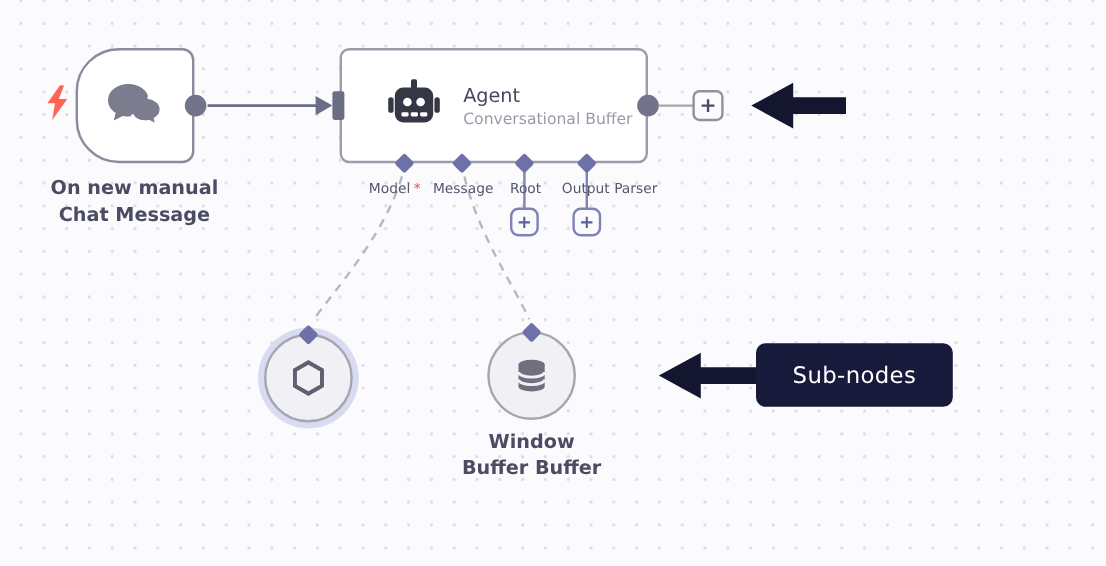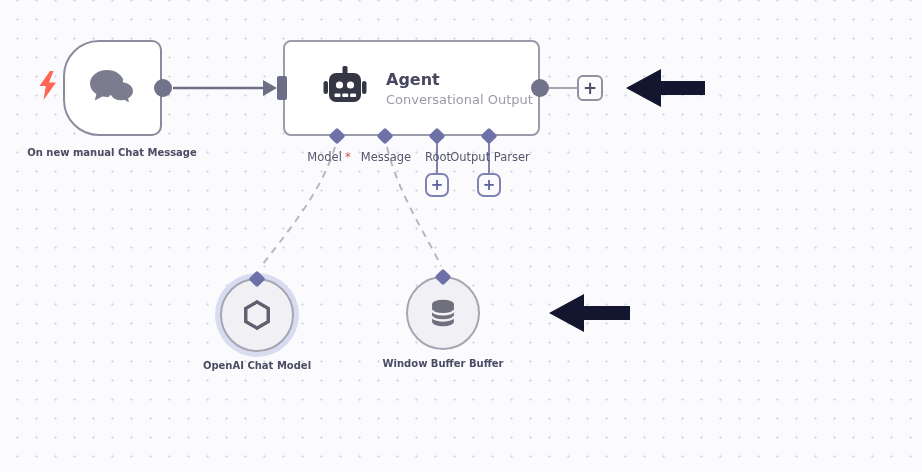--- a/index.html
+++ b/index.html
@@ -29,21 +29,21 @@
     border:2px solid #8a8b9d;
     border-radius:36px 10px 10px 36px;
     display:flex; align-items:center; justify-content:center;
   }
 
   .agent-node {
     left:283px; top:40px; width:257px; height:96px;
     border:2px solid #9b9caa; border-radius:8px;
     display:flex; align-items:center; gap:18px; padding-left:37px;
   }
-  .agent-title { font-size:16px; font-weight:700; color:#474860; line-height:1.25; }
+  .agent-title { font-size:16px; font-weight:400; color:#474860; line-height:1.25; }
   .agent-subtitle { font-size:13px; color:#9a9ba8; margin-top:2px; }
 
   .subnode {
     position:absolute; width:74px; height:74px; border-radius:50%;
     background:#f1f1f5; border:2px solid #a6a6b2; z-index:2;
     display:flex; align-items:center; justify-content:center;
   }
   .subnode.openai { left:220px; top:278px; box-shadow:0 0 0 5px #d9dcf0; }
   .subnode.wbm    { left:406px; top:276px; }
 
@@ -72,36 +72,36 @@
   }
   .plus-btn.purple {
     width:24px; height:24px; border:2px solid #7e82b5; border-radius:7px;
     color:#5c60a0; font-weight:600; font-size:15px;
   }
   .plus-btn.tool { left:425px; top:173px; }
   .plus-btn.parser { left:477px; top:173px; }
 
   
   .node-label {
-    position:absolute; text-align:center; font-size:10px; font-weight:600;
+    position:absolute; text-align:center; font-size:16px; font-weight:600;
     color:#4b4c64; line-height:1.4; z-index:2;
   }
   .trigger-label { left:27px;  top:146px; width:170px; }
   .openai-label  { left:192px; top:359px; width:130px; }
   .wbm-label     { left:378px; top:357px; width:130px; }
 
   .port-label {
     position:absolute; top:150px; transform:translateX(-50%);
     font-size:11.5px; color:#55566c; white-space:nowrap; z-index:2;
   }
   .port-label .req { color:#e24c4c; margin-left:3px; }
   .pl-model  { left:329px; }
   .pl-memory { left:386px; }
   .pl-tool   { left:438px; }
-  .pl-parser { left:490px; }
+  .pl-parser { left:490px;padding-left:36px; }
 
   
   .callout {
     position:absolute; background:#171a3a; border-radius:8px; z-index:2;
     color:#ffffff; font-size:19px; font-weight:500; letter-spacing:.3px;
     display:flex; align-items:center; justify-content:center;
   }
   .callout.root { left:705px; top:61px;  width:164px; height:53px; }
   .callout.subs { left:630px; top:286px; width:164px; height:53px; }
 </style>
@@ -153,21 +153,21 @@
       <circle cx="17.5" cy="20" r="3.6" fill="#ffffff"></circle>
       <circle cx="28.5" cy="20" r="3.6" fill="#ffffff"></circle>
       <g fill="#ffffff">
         <rect x="12.5" y="28.5" width="6" height="3.6" rx="1.2"></rect>
         <rect x="20.3" y="28.5" width="6" height="3.6" rx="1.2"></rect>
         <rect x="28.1" y="28.5" width="6" height="3.6" rx="1.2"></rect>
       </g>
     </svg>
     <div>
       <div class="agent-title">Agent</div>
-      <div class="agent-subtitle">Conversational Output</div>
+      <div class="agent-subtitle">Conversational Buffer</div>
     </div>
   </div>
   <div class="input-bar"></div>
   <div class="port-circle" style="left:531px;top:79px;"></div>
 
   <div class="plus-btn gray">+</div>
 
   <div class="diamond" style="left:331px;top:130px;"></div>
   <div class="diamond" style="left:379px;top:130px;"></div>
   <div class="diamond" style="left:431px;top:130px;"></div>
@@ -189,29 +189,29 @@
         <path d="M0 -13 L11.3 -6.5 L11.3 6.5" transform="rotate(0)"></path>
         <path d="M0 -13 L11.3 -6.5 L11.3 6.5" transform="rotate(60)"></path>
         <path d="M0 -13 L11.3 -6.5 L11.3 6.5" transform="rotate(120)"></path>
         <path d="M0 -13 L11.3 -6.5 L11.3 6.5" transform="rotate(180)"></path>
         <path d="M0 -13 L11.3 -6.5 L11.3 6.5" transform="rotate(240)"></path>
         <path d="M0 -13 L11.3 -6.5 L11.3 6.5" transform="rotate(300)"></path>
       </g>
     </svg>
   </div>
   <div class="diamond" style="left:251px;top:273px;"></div>
-  <div class="node-label openai-label">OpenAI Chat Model</div>
 
   <div class="subnode wbm">
     <svg width="40" height="40" viewBox="0 0 44 44">
       <g fill="#6f6f7d">
         <ellipse cx="22" cy="12" rx="12" ry="4.6"></ellipse>
         <path d="M10 12 h24 v20 a12 4.6 0 0 1 -24 0 z"></path>
       </g>
       <path d="M10 18.8 a12 4.6 0 0 0 24 0" fill="none" stroke="#f2f2f5" stroke-width="2.6"></path>
       <path d="M10 25.6 a12 4.6 0 0 0 24 0" fill="none" stroke="#f2f2f5" stroke-width="2.6"></path>
     </svg>
   </div>
   <div class="diamond" style="left:437px;top:271px;"></div>
   <div class="node-label wbm-label">Window Buffer Buffer</div>
 
+  <div class="callout subs">Sub-nodes</div>
 
 </div>
 
 </body></html>

